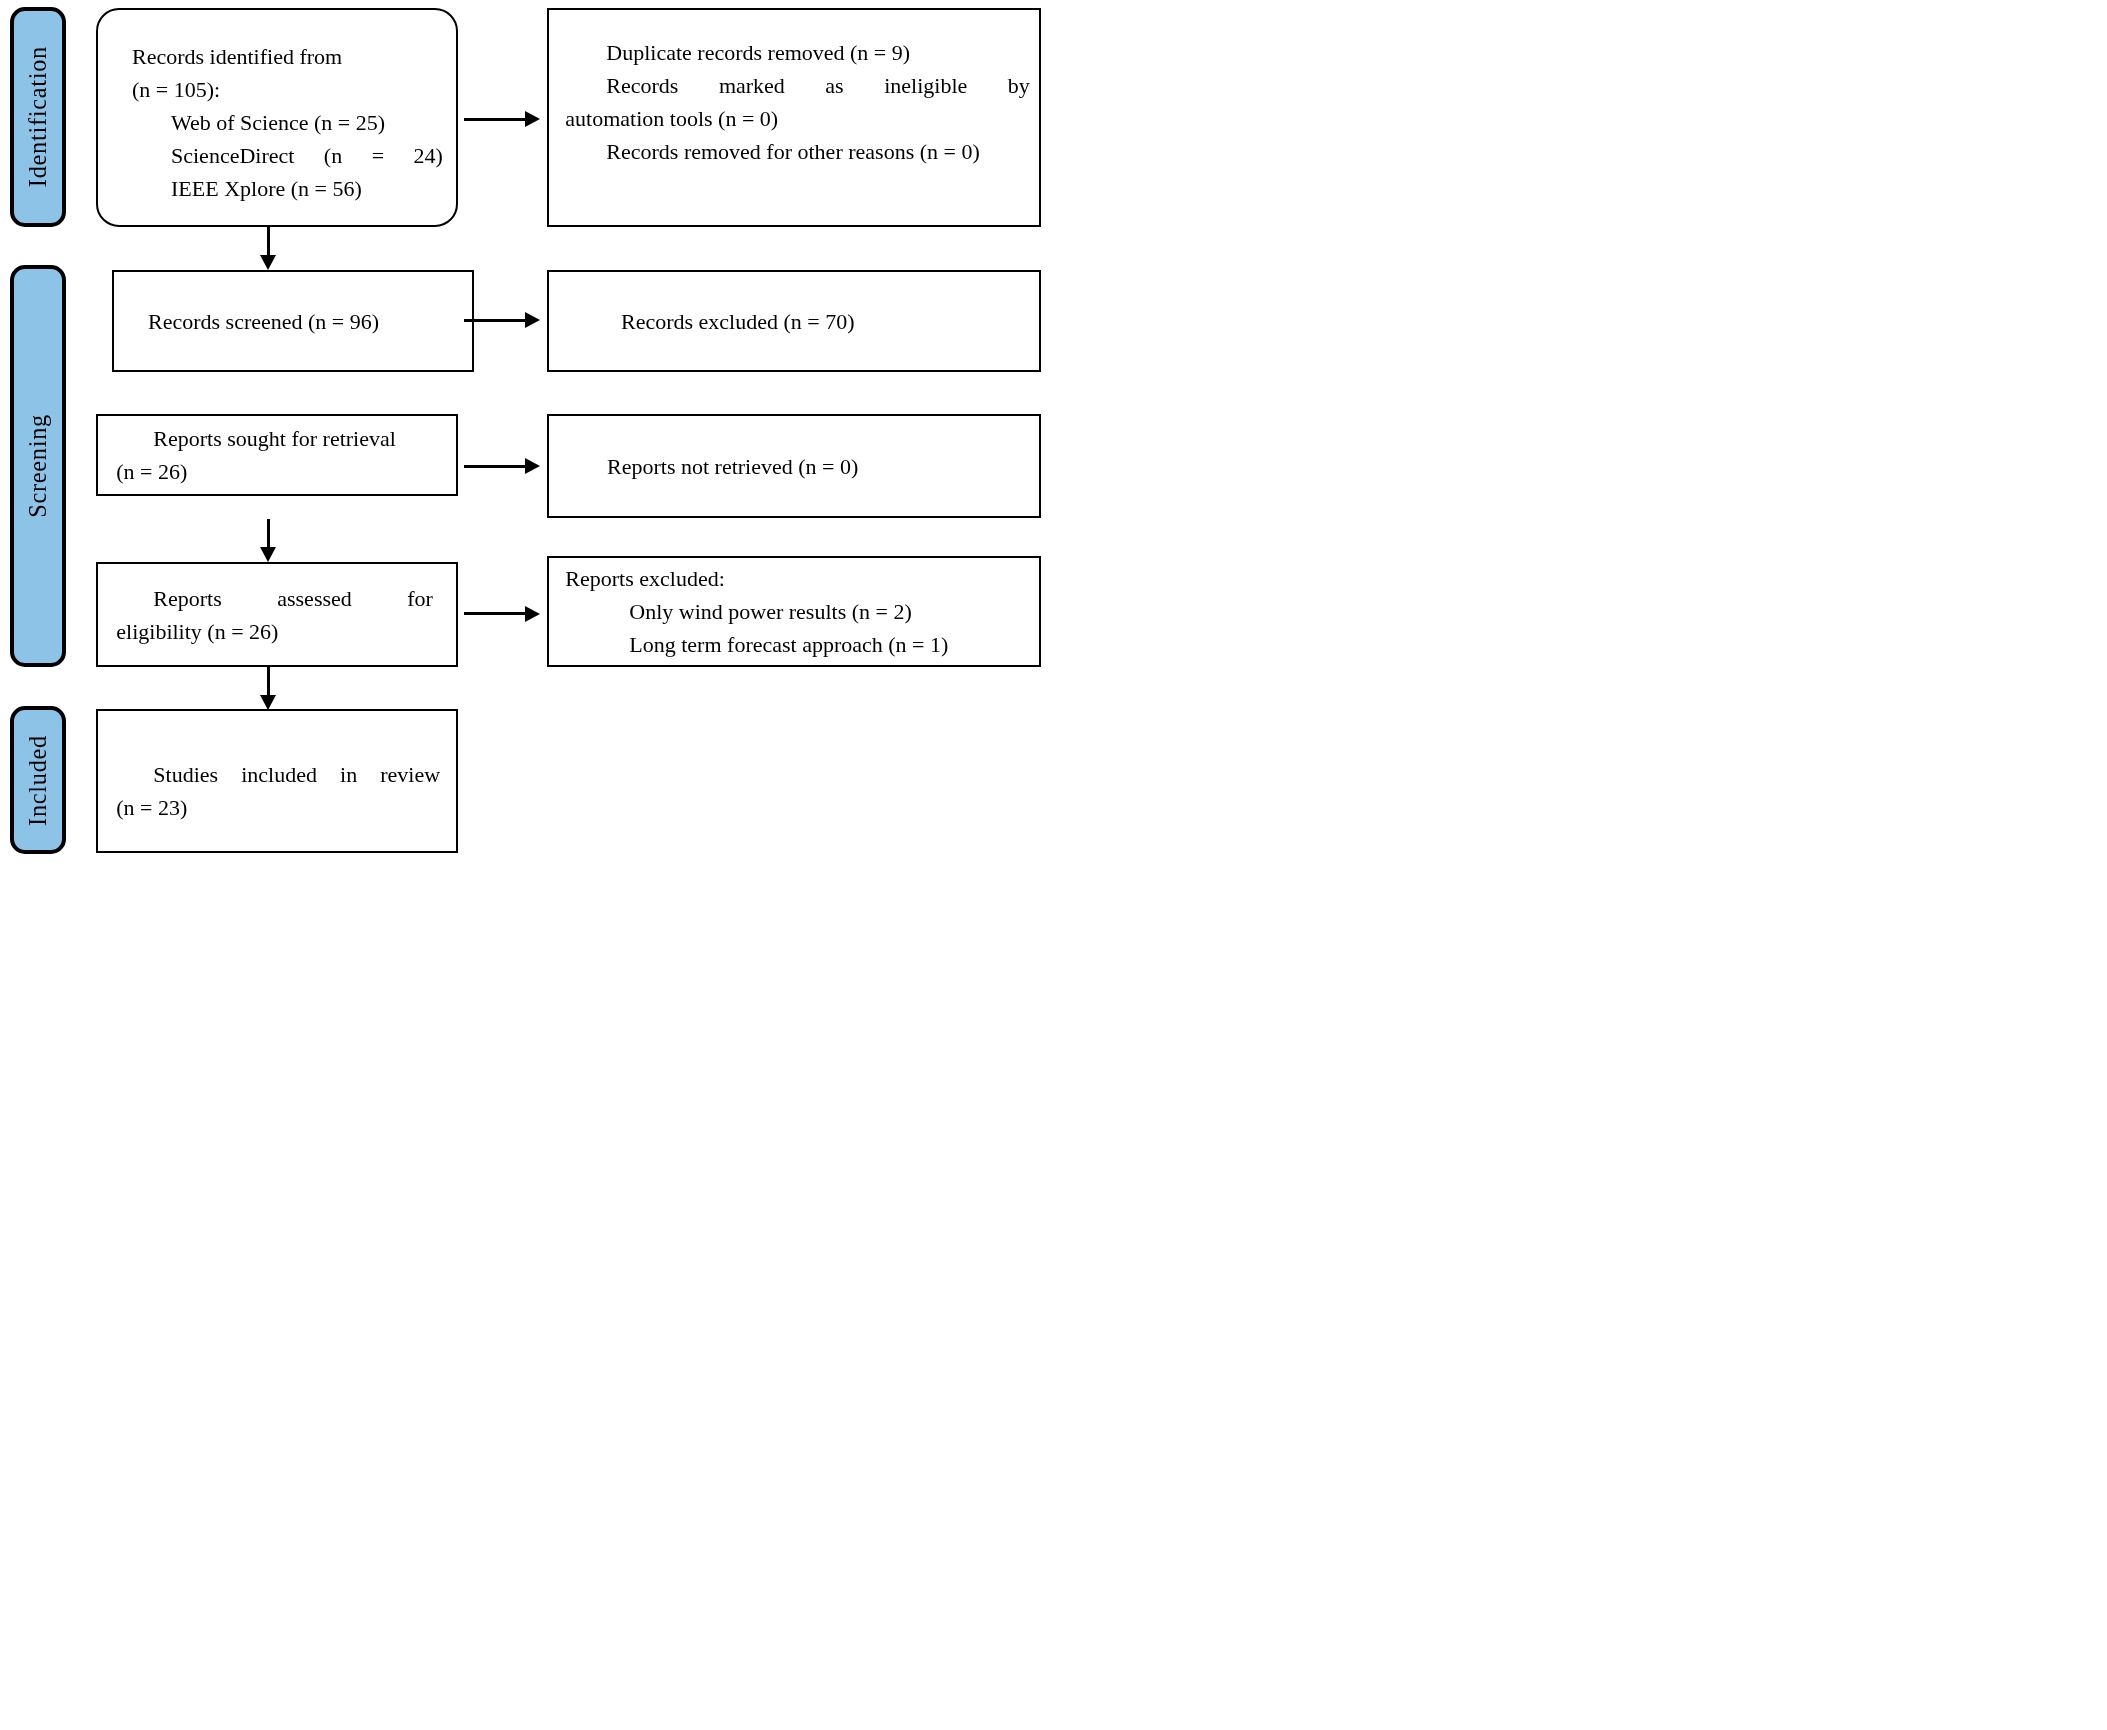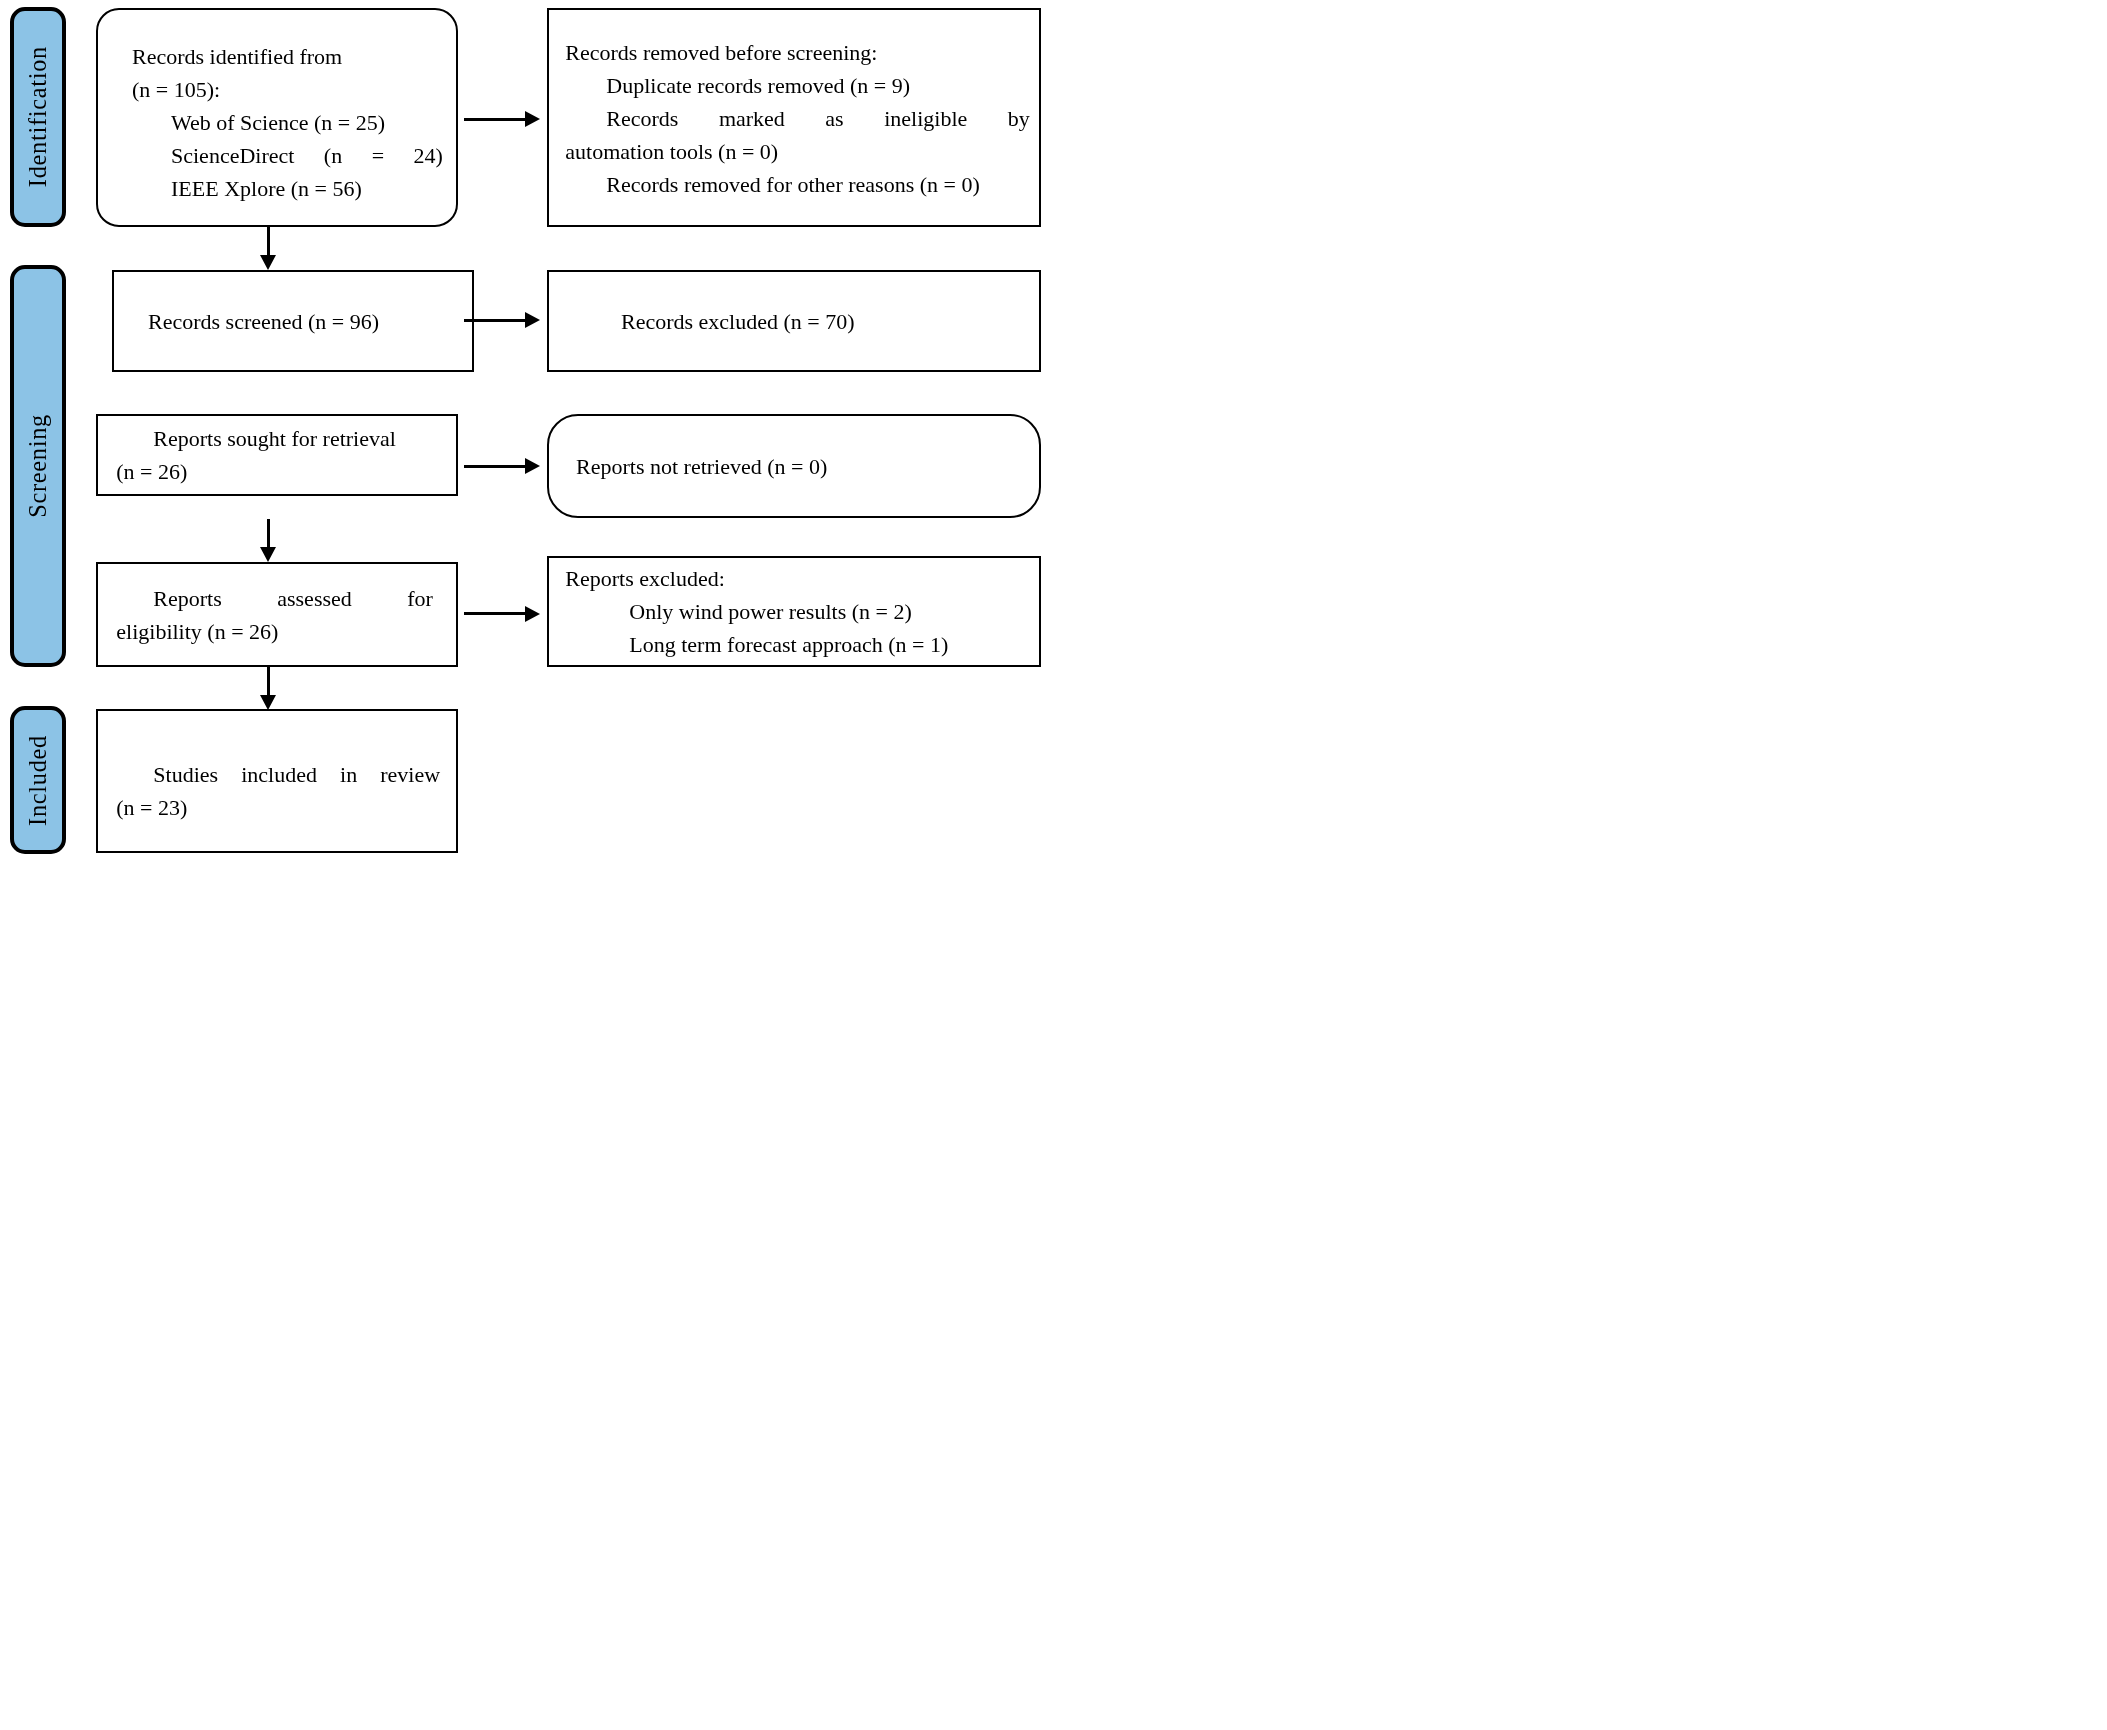--- a/index.html
+++ b/index.html
@@ -59,21 +59,21 @@
   #r1{top:8.1px;height:219px;justify-content:flex-start;padding:26px 6.8px 0 16.3px;}
   #r1 .ind{margin-left:41px;}
   #r1 .jm{word-spacing:35px;}
 
   #b2{top:270px;height:102px;padding-left:34px;margin-left:16px;}
   #r2{top:270px;height:102px;padding-left:72px;}
 
   #b3{top:414px;height:82px;padding-left:18.3px;padding-right:31px;}
   #b3 .l1{text-indent:37px;}
 
-  #r3{top:414px;height:104px;padding-left:27px;border-radius:31px;}
+  #r3{top:414px;height:104px;padding-left:58px;}
 
   #b4{top:562px;height:105px;padding-left:18.3px;padding-right:13.6px;}
   #b4 .l1{text-indent:37px;word-spacing:50px;}
 
   #r4{top:556px;height:111px;padding:0 6.8px 0 16.3px;}
   #r4 .ind{margin-left:64px;}
 
   #b5{top:709px;height:144px;padding:19px 13.6px 0 18.3px;}
   #b5 .l1{text-indent:37px;word-spacing:17.6px;}
 
@@ -106,21 +106,20 @@
 
   <div class="box main" id="b1">
     <div class="ln">Records identified from</div>
     <div class="ln">(n = 105):</div>
     <div class="ln ind">Web of Science (n = 25)</div>
     <div class="ln ind sd">ScienceDirect (n = 24)</div>
     <div class="ln ind">IEEE Xplore (n = 56)</div>
   </div>
 
   <div class="box right" id="r1">
-    <div class="ln">Records removed before screening:</div>
     <div class="ln ind">Duplicate records removed (n = 9)</div>
     <div class="ln ind jm">Records marked as ineligible by</div>
     <div class="ln">automation tools (n = 0)</div>
     <div class="ln ind">Records removed for other reasons (n = 0)</div>
   </div>
 
   <div class="box main" id="b2">
     <div class="ln">Records screened (n = 96)</div>
   </div>
   <div class="box right" id="r2">

